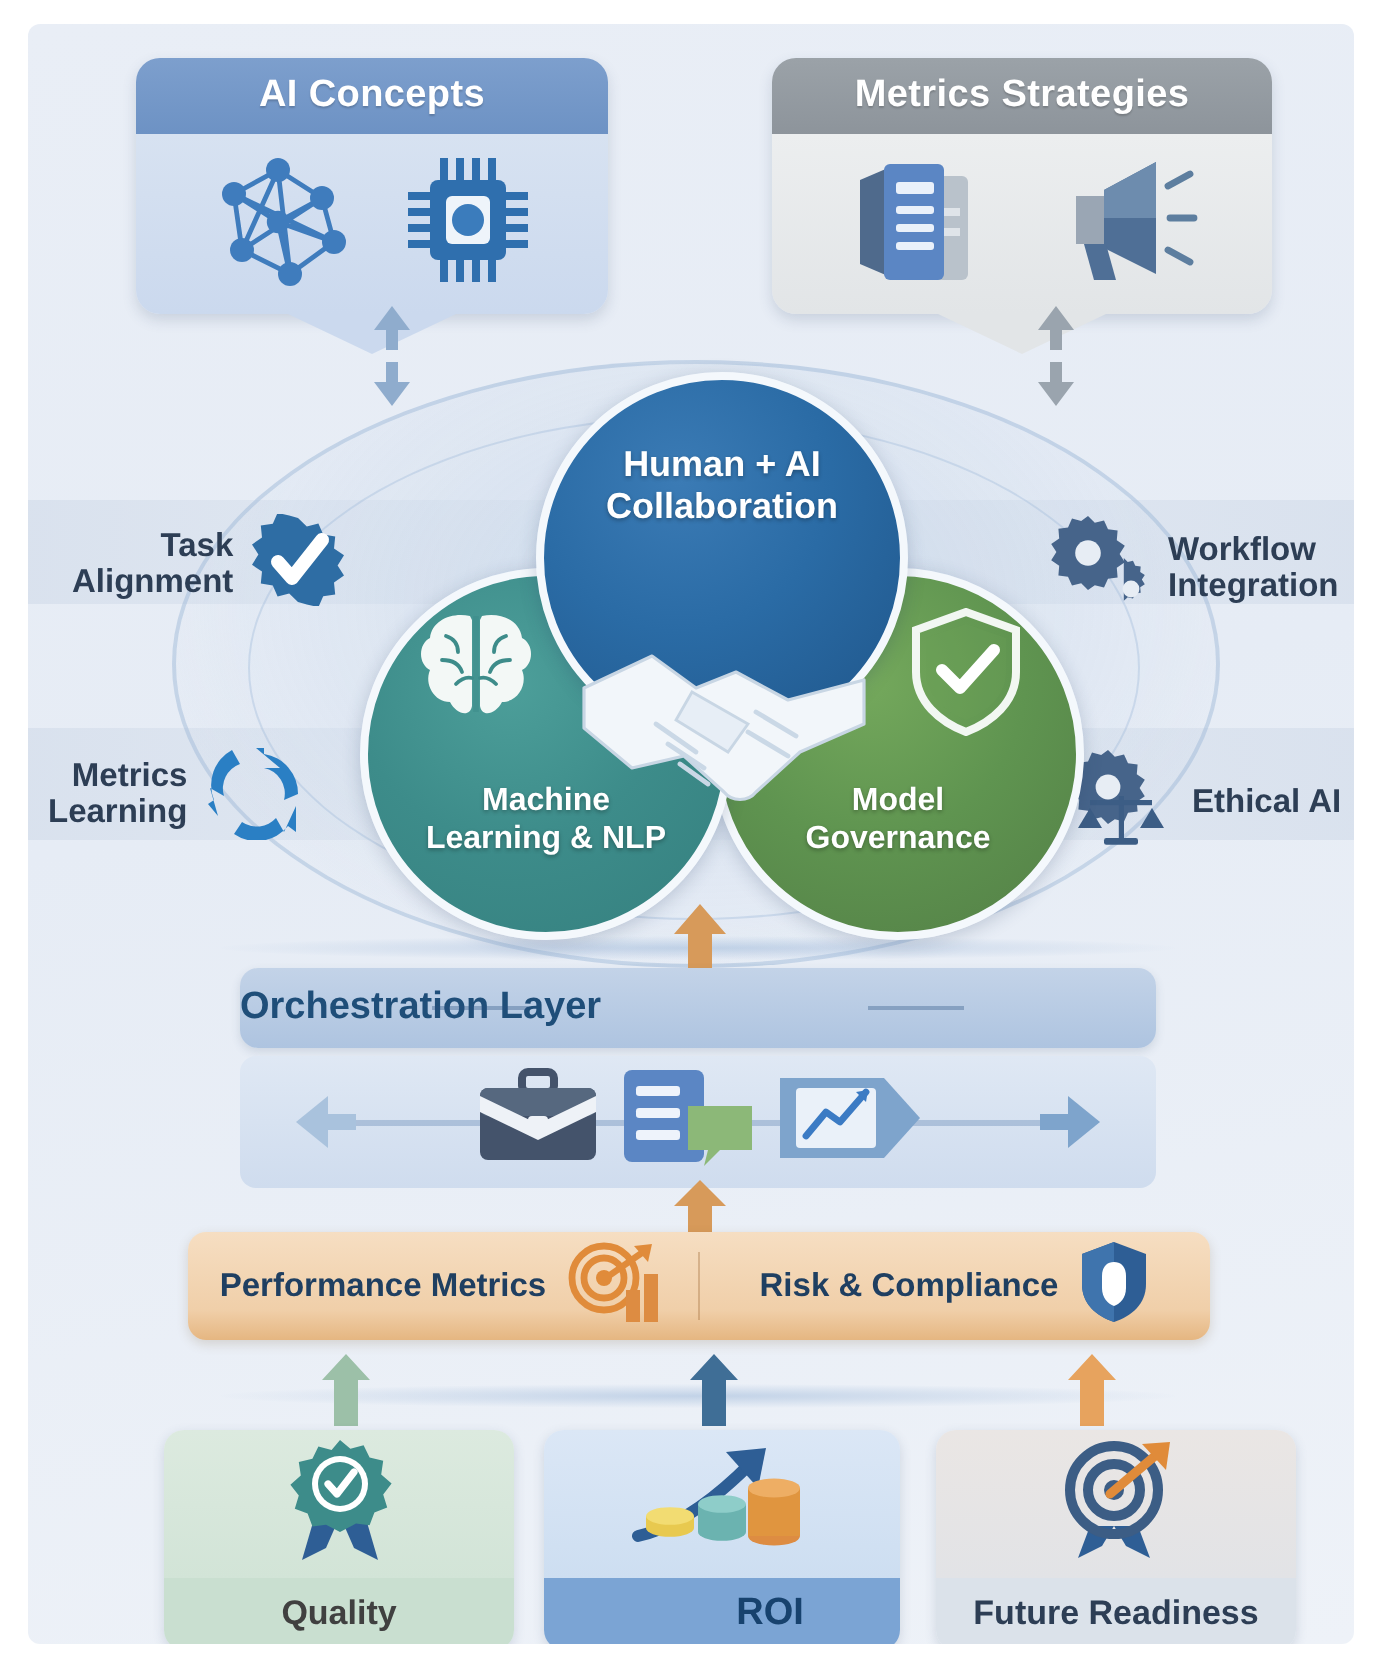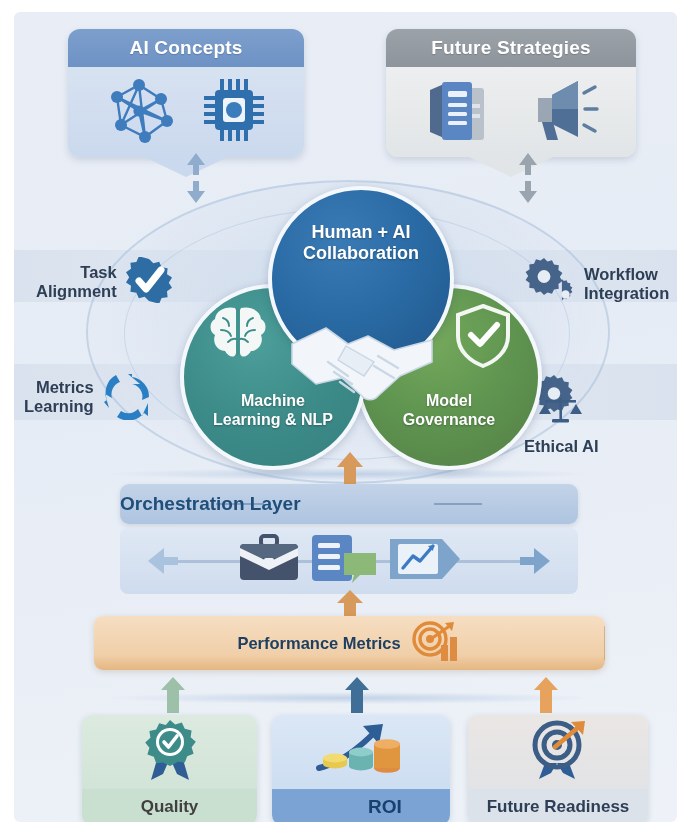--- a/index.html
+++ b/index.html
@@ -79,21 +79,21 @@
 
   
   .side{position:absolute;display:flex;align-items:center;gap:9px;
         color:#2d3e55;font-size:16.5px;font-weight:bold;line-height:1.14;}
   .side .txt{white-space:pre-line;}
   #s-task{left:22px;top:245px;}
   #s-task .txt{text-align:right;}
   #s-adapt{left:10px;top:358px;}
   #s-adapt .txt{text-align:right;}
   #s-work{left:511px;top:245px;flex-direction:row;}
-  #s-ethical{left:510px;top:362px;flex-direction:column;}
+  #s-ethical{left:521px;top:362px;flex-direction:row;}
 
   
   #orch{position:absolute;left:106px;top:472px;width:458px;height:40px;
         border-radius:9px;background:linear-gradient(180deg,#c3d3e8 0%,#aec4e0 100%);
         box-shadow:0 2px 5px rgba(60,84,118,.16);
         display:flex;align-items:center;justify-content:flex-start;}
   #orch .lbl{color:#1f4e79;font-size:19px;font-weight:bold;}
   #orch .rule{position:absolute;height:2px;background:rgba(40,80,130,.35);width:48px;top:19px;}
   #orch .rule.l{left:96px;}
   #orch .rule.r{right:96px;}
@@ -196,21 +196,21 @@
             </g>
             <rect x="22" y="22" width="22" height="24" rx="3" fill="#eef4fa"></rect>
             <circle cx="33" cy="34" r="8" fill="#3b7cbc"></circle>
           </svg>
         </span>
       </div>
     </div>
     <div class="tail" id="tail-ai"></div>
 
     <div class="topcard" id="card-cs">
-      <div class="hdr">Future Strategies</div>
+      <div class="hdr">Metrics Strategies</div>
       <div class="body">
         <span>
           <svg width="78" height="72" viewBox="0 0 78 72">
             <path d="M8 16 L22 10 L22 64 L8 58 Z" fill="#4f6a8c"></path>
             <rect x="40" y="14" width="22" height="52" rx="3" fill="#b9c2cb"></rect>
             <rect x="46" y="30" width="12" height="4" fill="#dfe4e9"></rect>
             <rect x="46" y="40" width="12" height="4" fill="#dfe4e9"></rect>
             <rect x="20" y="8" width="30" height="58" rx="3" fill="#5b86c4"></rect>
             <g fill="#eaf1fa">
               <rect x="26" y="17" width="19" height="6" rx="1.5"></rect>
@@ -429,20 +429,30 @@
             <path d="M17 22 L40 6" stroke="#e08b3a" stroke-width="3.2" fill="none"></path>
             <path d="M34 4 L43 3 L41 12 Z" fill="#e08b3a"></path>
             <g fill="#dd8c42">
               <rect x="30" y="26" width="7" height="16"></rect>
                 <rect x="39" y="18" width="7" height="24"></rect>
             </g>
           </svg>
         </span>
       </div>
       <div class="divider"></div>
+      <div class="half">
+        <span>Risk &amp; Compliance</span>
+        <span>
+          <svg width="36" height="44" viewBox="0 0 36 44">
+            <path d="M18 2 L34 8 L34 23 C34 33 27 39 18 42 C9 39 2 33 2 23 L2 8 Z" fill="#2e5e95"></path>
+            <path d="M18 2 L18 42 C9 39 2 33 2 23 L2 8 Z" fill="#3f74ad"></path>
+            <path d="M18 12 C22 12 24 15 24 19 L24 25 C24 30 21 33 18 34 C15 33 12 30 12 25 L12 19 C12 15 14 12 18 12 Z" fill="#ffffff"></path>
+          </svg>
+        </span>
+      </div>
     </div>
 
     <div class="uparrow" style="left:146px;top:665px;">
       <svg width="26" height="36" viewBox="0 0 26 36">
         <path d="M13 0 L25 13 L19 13 L19 36 L7 36 L7 13 L1 13 Z" fill="#9cc0a8"></path>
       </svg>
     </div>
     <div class="uparrow" style="left:330px;top:665px;">
       <svg width="26" height="36" viewBox="0 0 26 36">
         <path d="M13 0 L25 13 L19 13 L19 36 L7 36 L7 13 L1 13 Z" fill="#3f6e96"></path>

